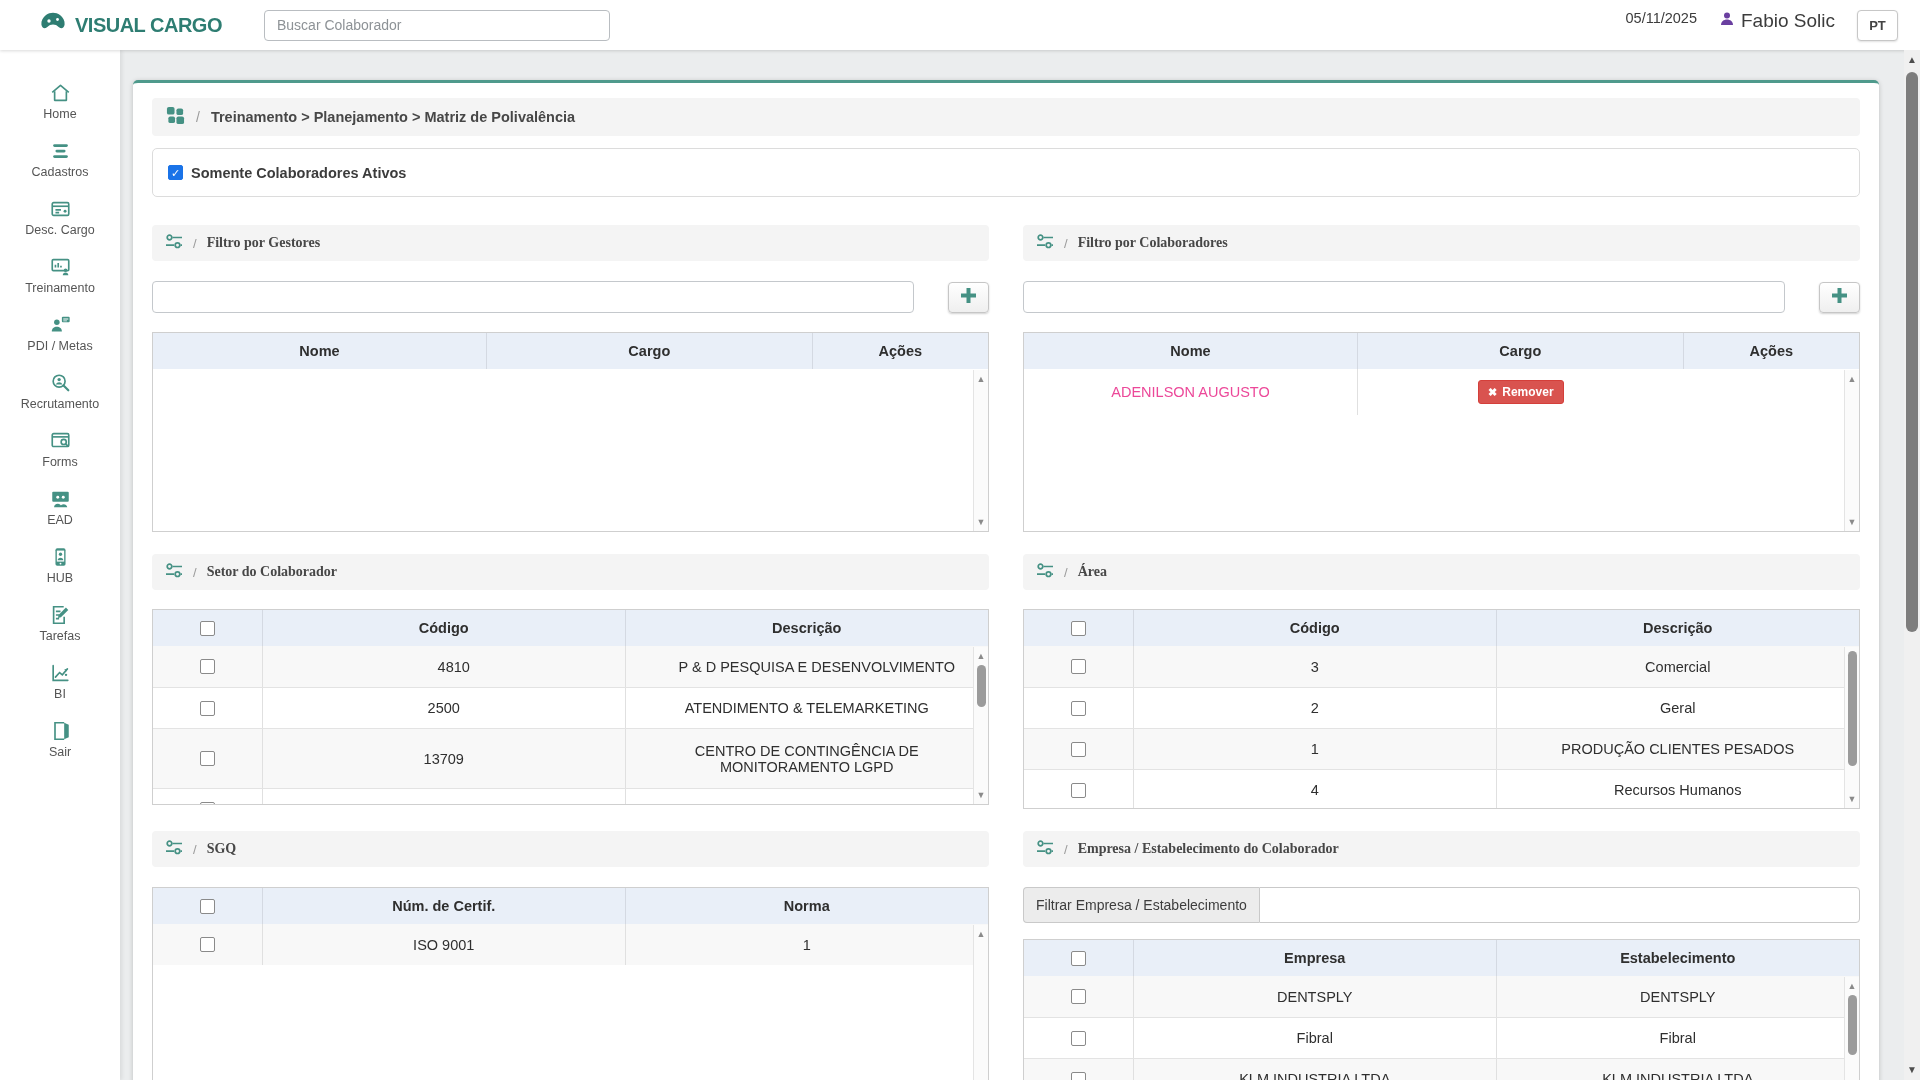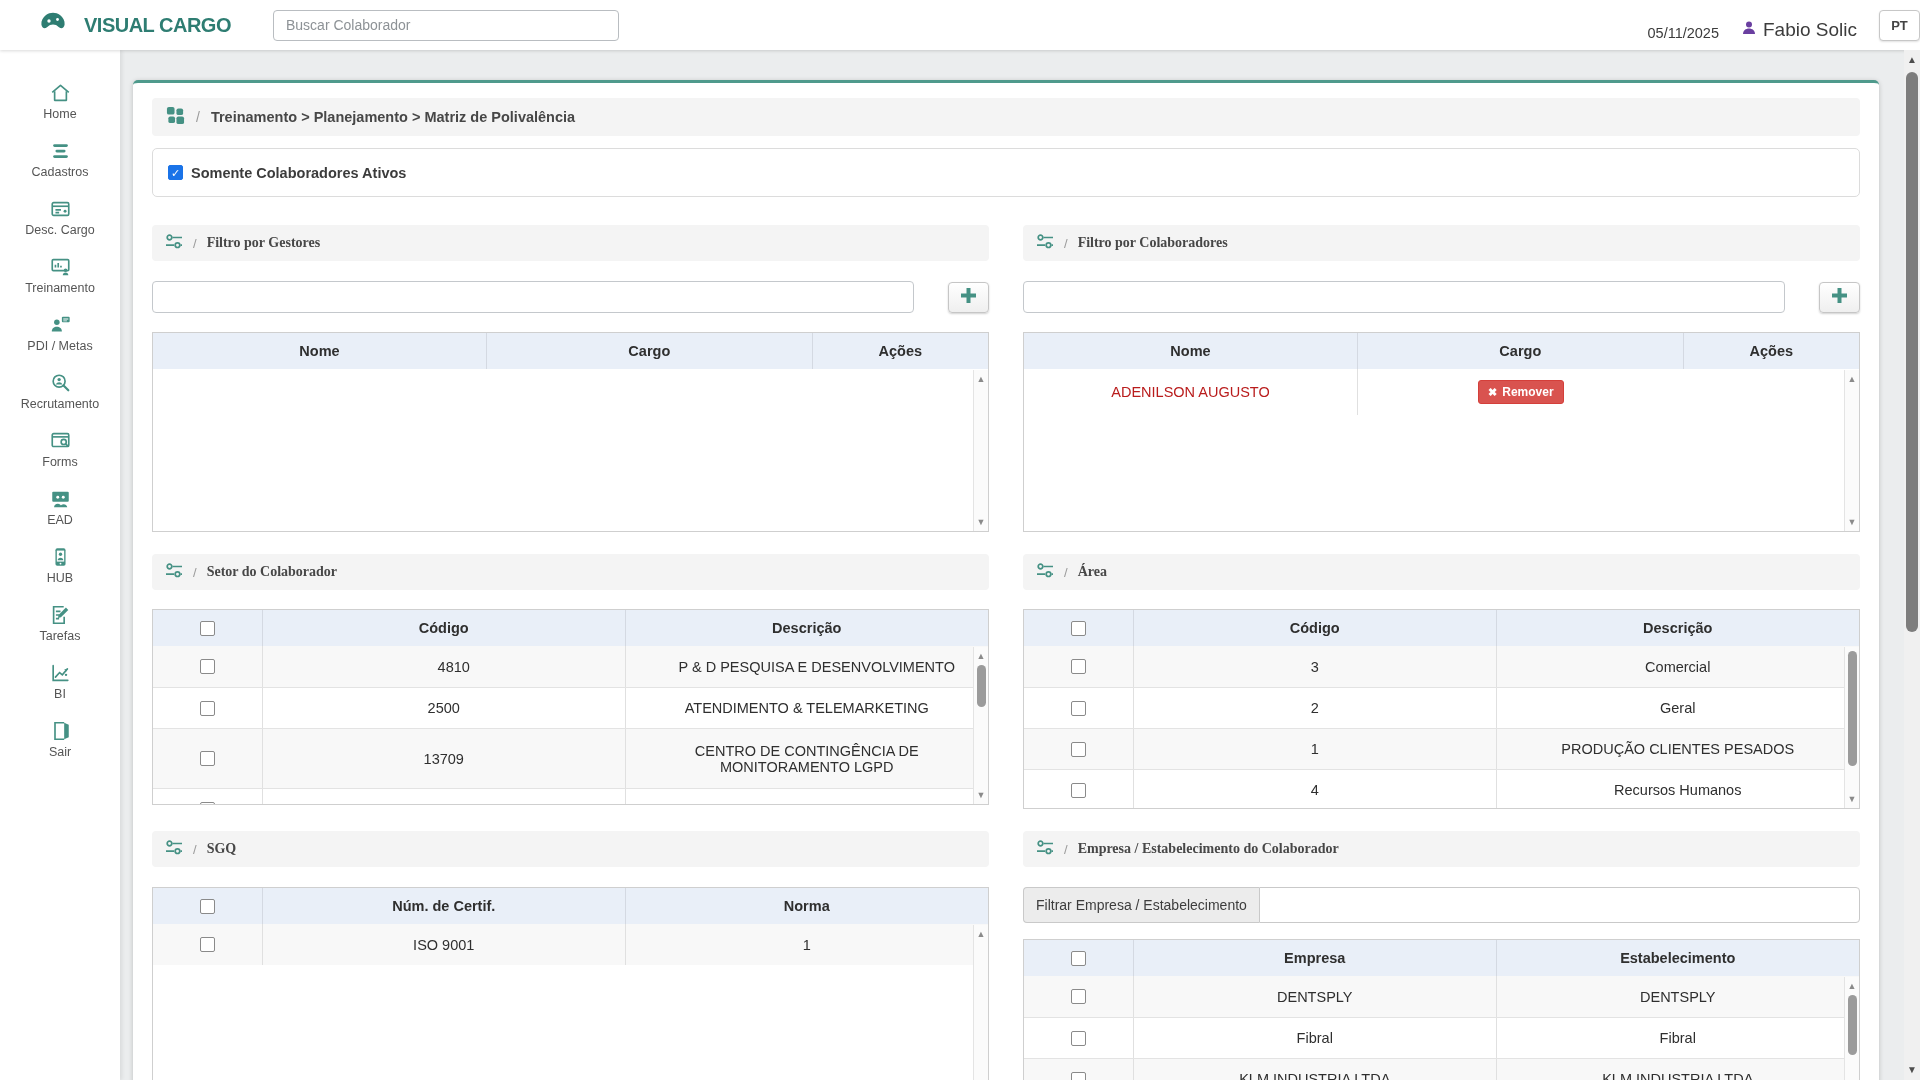--- a/index.html
+++ b/index.html
@@ -2,26 +2,26 @@
 <html><head>
 <meta charset="utf-8">
 <style>
   * { margin:0; padding:0; box-sizing:border-box; }
   html,body { width:1920px; height:1080px; overflow:hidden; background:#ebedee;
               font-family:"Liberation Sans", sans-serif; color:#333; }
 
   
   .topbar { position:absolute; left:0; top:0; width:1920px; height:50px; background:#fff;
             box-shadow:0 1px 3px rgba(0,0,0,.15); z-index:30; display:flex; align-items:center; }
-  .logo { display:flex; align-items:center; gap:16px; margin-left:38px; }
+  .logo { display:flex; align-items:center; gap:7px; margin-left:38px; }
   .logo-text { font-size:20px; font-weight:bold; color:#2e7d72; letter-spacing:-0.5px; }
   .search-box { margin-left:42px; width:346px; height:31px; border:1px solid #b9bdc1; border-radius:4px;
                 padding:0 12px; font-size:14px; color:#333; outline:none; font-family:"Liberation Sans",sans-serif; }
   .search-box::placeholder { color:#8d9296; }
-  .topbar-right { margin-left:auto; display:flex; align-items:flex-end; gap:22px; }
+  .topbar-right { margin-left:auto; display:flex; align-items:flex-start; gap:22px; margin-right:22px; }
   .date-text { font-size:14.5px; color:#3c3c3c; }
   .user-box { display:flex; align-items:center; gap:6px; font-size:19px; color:#3c3c3c; }
   .lang-btn { width:41px; height:31px; background:#fff; border:1px solid #c7c7c7; border-radius:4px;
               font-size:13px; font-weight:bold; color:#444; box-shadow:0 1px 2px rgba(0,0,0,.12);
               display:flex; align-items:center; justify-content:center; cursor:pointer; }
 
   
   .sidebar { position:absolute; left:0; top:50px; width:120px; height:1030px; background:#fff;
              box-shadow:2px 0 4px rgba(0,0,0,.08); z-index:20; padding-top:22px; }
   .side-item { height:58px; display:flex; flex-direction:column; align-items:center; justify-content:center;
@@ -70,21 +70,21 @@
   .cols-ccd { grid-template-columns:110px 1fr 1fr; }
   .th, .td { display:flex; align-items:center; justify-content:center; text-align:center;
              padding:4px 8px; align-self:stretch; }
   .th { background:#e9eff8; font-weight:bold; font-size:14.5px; color:#2f2f2f; height:36px;
         border-right:1px solid #d4d9e2; }
   .trow .th:last-child { border-right:none; }
   .td { font-size:14.5px; color:#2f2f2f; border-right:1px solid #e0e0e0; word-break:break-word; }
   .trow .td:last-child { border-right:none; }
   .body-row { min-height:41px; border-top:1px solid #e3e3e3; }
   .body-row.alt { background:#f8f8f8; }
-  .link-cell { color:#b91c1c; cursor:pointer; }
+  .link-cell { color:#ec4899; cursor:pointer; }
   .remove-btn { background:#d9534f; border:1px solid #d43f3a; color:#fff; border-radius:3px;
                 font-size:12px; font-weight:bold; padding:4px 9px; display:inline-flex; align-items:center;
                 gap:5px; cursor:pointer; }
   .remove-x { font-size:11px; }
 
   
   .tstrip { position:absolute; right:0; top:37px; bottom:0; width:15px; background:#fbfbfb;
             border-left:1px solid #e4e4e4; }
   .tstrip .up, .tstrip .down { position:absolute; left:0; width:100%; height:14px; color:#8a8a8a;
             font-size:9px; text-align:center; line-height:14px; cursor:pointer; }

